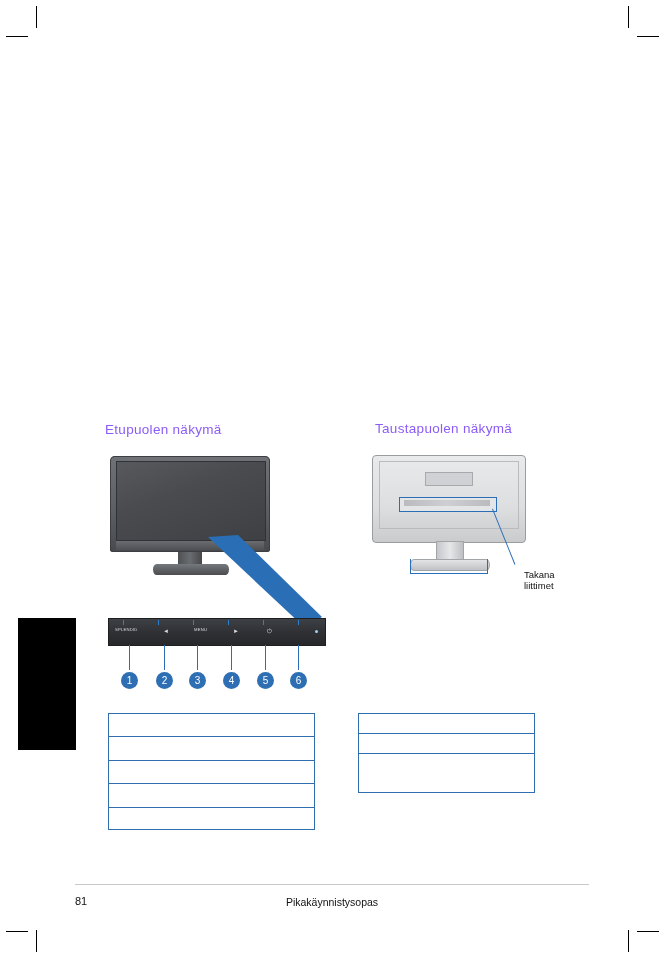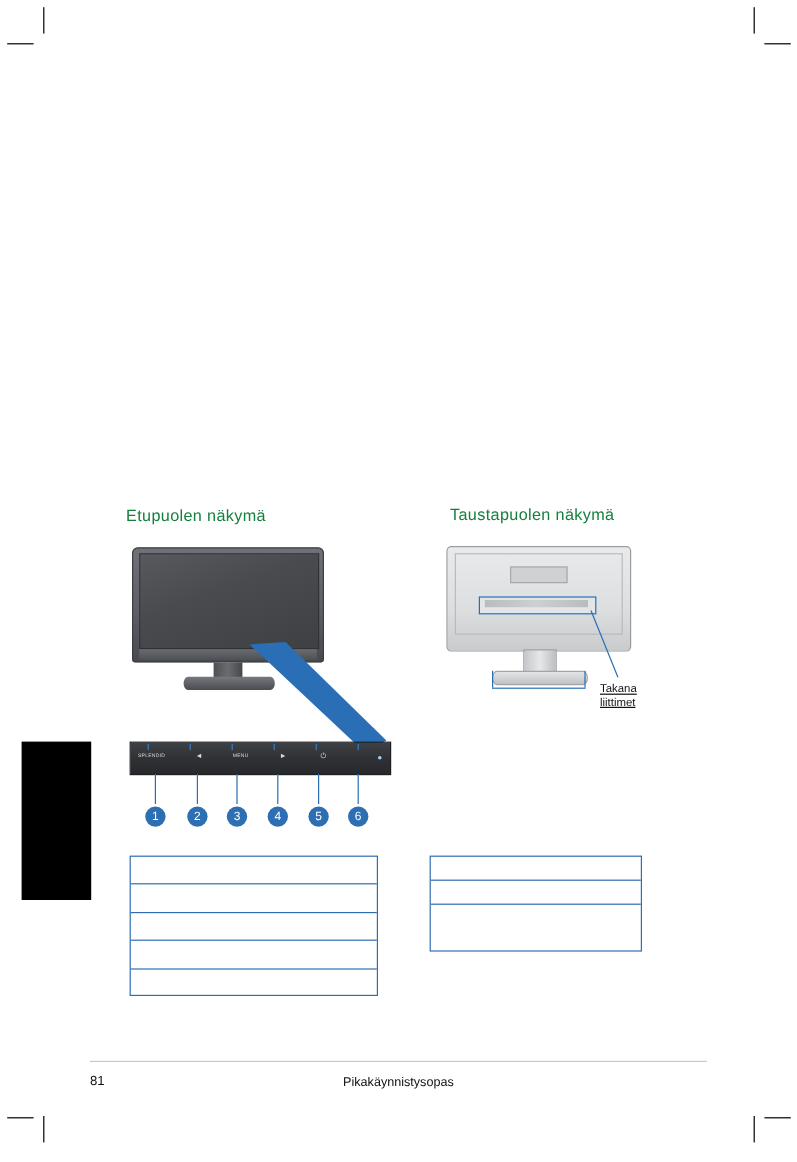--- a/index.html
+++ b/index.html
@@ -30,21 +30,21 @@
     top: 618px;
     width: 58px;
     height: 132px;
     background: #000000;
   }
 
   
   .heading {
     position: absolute;
     font-size: 13.5px;
-    color: #15803d;
+    color: #8b5cf6;
     letter-spacing: 0.3px;
     white-space: nowrap;
   }
   #heading-front { left: 105px; top: 422px; }
   #heading-rear  { left: 375px; top: 421px; }
 
   
   .monitor-front {
     position: absolute;
     left: 110px;
@@ -223,27 +223,26 @@
     border: 1px solid #a2a5a8;
     border-radius: 4px/6px;
   }
   .mr-guide {
     position: absolute;
     background: #2a6fb5;
   }
 
   .rear-callout {
     position: absolute;
-    left: 500px;
+    left: 524px;
     top: 569px;
     font-size: 9.5px;
     line-height: 11px;
     color: #111;
     white-space: nowrap;
-    text-decoration: underline;
   }
 
   
   .tbl {
     position: absolute;
     border: 1px solid #2f6fb0;
     box-sizing: border-box;
   }
   .tbl .row {
     box-sizing: border-box;

